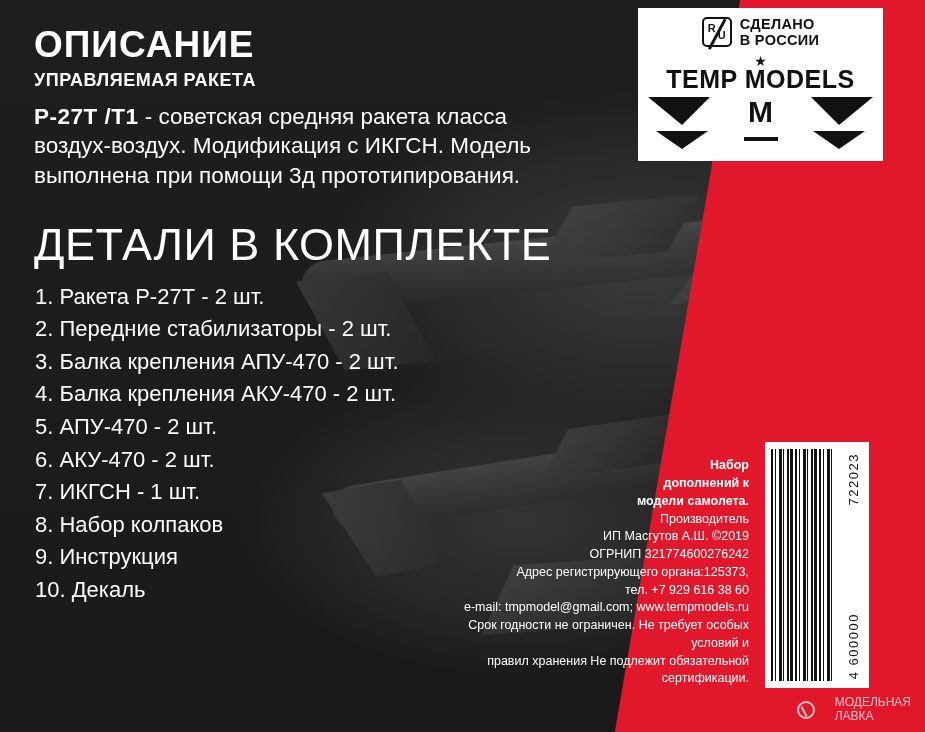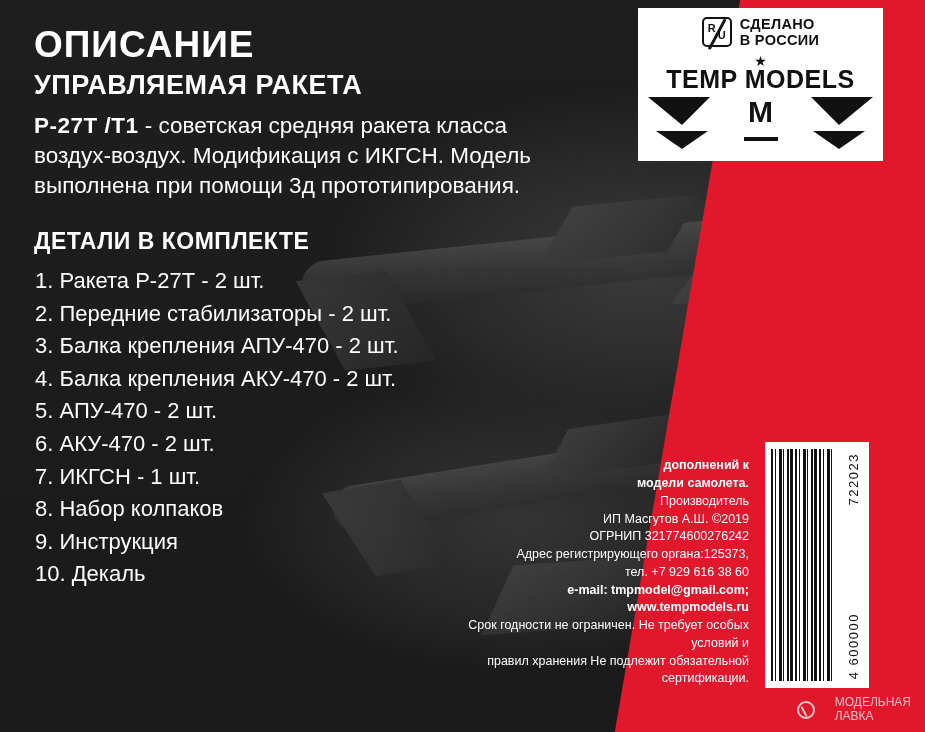--- a/index.html
+++ b/index.html
@@ -56,39 +56,39 @@
     color: #ffffff;
   }
   h1.title {
     font-size: 37px;
     font-weight: bold;
     letter-spacing: 1px;
     margin: 0 0 6px 0;
     line-height: 1.05;
   }
   h2.subtitle {
-    font-size: 27px;
+    font-size: 18px;
     font-weight: bold;
     letter-spacing: .5px;
     margin: 0 0 12px 0;
     line-height: 1.05;
   }
   .desc {
     font-size: 22.5px;
     line-height: 1.32;
     margin: 0;
     max-width: 530px;
   }
   .desc .model-code {
     font-weight: bold;
     letter-spacing: .5px;
   }
   h2.parts-title {
-    font-size: 23px;
-    font-weight: bold;
+    font-size: 45px;
+    font-weight: normal;
     letter-spacing: .5px;
     margin: 28px 0 10px 0;
   }
   ol.parts {
     list-style: none;
     margin: 1px; padding: 0;
     font-size: 22px;
     line-height: 1.48;
   }
   ol.parts li { white-space: nowrap; }
@@ -224,21 +224,21 @@
   .legal {
     position: absolute;
     right: 176px; bottom: 44px;
     width: 296px;
     color: #ffffff;
     font-size: 12.5px;
     line-height: 1.42;
     text-align: right;
   }
   .legal .b { font-weight: bold; }
-  .legal .email { font-weight: bold; }
+  .legal .email { font-weight: normal; }
 
   
   .watermark {
     position: absolute;
     right: 14px; bottom: 8px;
     display: flex;
     align-items: center;
     gap: 20px;
     color: rgba(255,255,255,.72);
     font-size: 12px;
@@ -324,20 +324,21 @@
           <polygon points="8,36 60,36 34,54" fill="#111"></polygon>
           <polygon points="217,36 165,36 191,54" fill="#111"></polygon>
         </svg>
         <div class="m">M</div>
         <div class="mline"></div>
       </div>
     </div>
   </div>
 
   <div class="legal">
+    <div class="b">Набор</div>
     <div class="b">дополнений к</div>
     <div class="b">модели самолета.</div>
     <div>Производитель</div>
     <div>ИП Масгутов А.Ш.  ©2019</div>
     <div>ОГРНИП 321774600276242</div>
     <div>Адрес регистрирующего органа:125373,</div>
     <div>тел.  +7 929 616 38 60</div>
     <div class="email">e-mail: tmpmodel@gmail.com; www.tempmodels.ru</div>
     <div>Срок годности не ограничен. Не требует особых условий и</div>
     <div>правил хранения  Не подлежит обязательной сертификации.</div>

